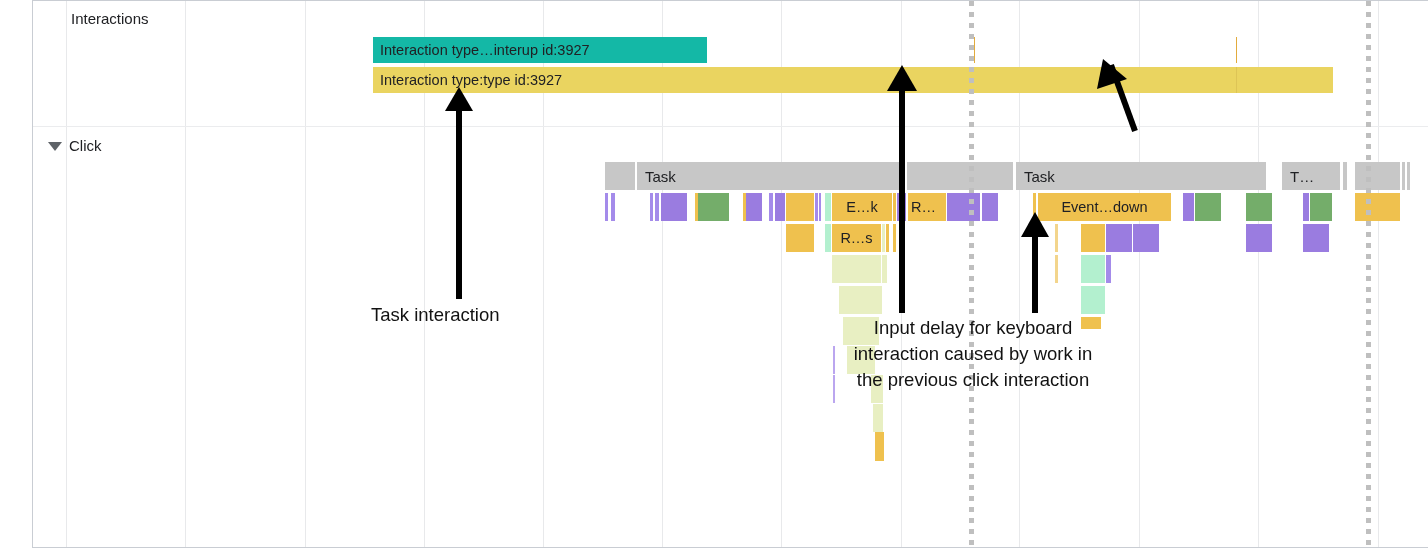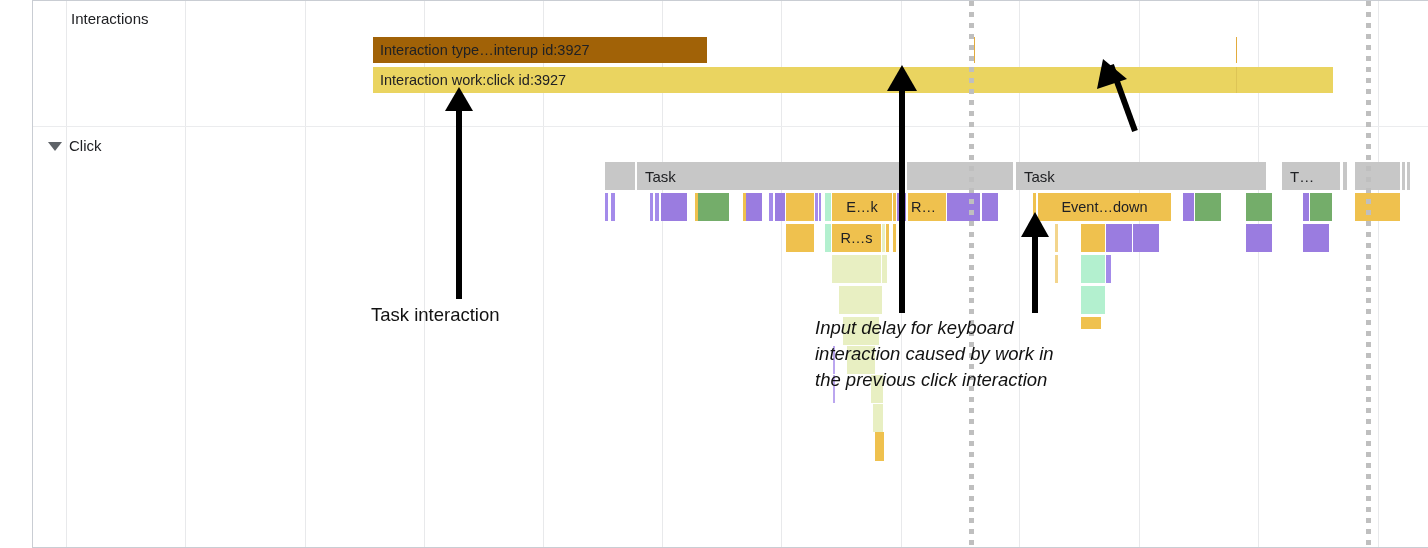--- a/index.html
+++ b/index.html
@@ -31,21 +31,21 @@
         display:flex;align-items:center;padding-left:7px;white-space:nowrap;}
   
   .blk{position:absolute;box-sizing:border-box;overflow:hidden;}
   .blk.lbl{font-size:14.5px;color:#202124;display:flex;align-items:center;
            justify-content:center;white-space:nowrap;}
   .blk.tasklbl{font-size:15px;color:#202124;display:flex;align-items:center;
                padding-left:8px;white-space:nowrap;}
   
   .anno{position:absolute;color:#121212;font-size:18.5px;line-height:26px;
         white-space:pre;}
-  .anno.ctr{text-align:left;font-style:italic;}
+  .anno.ctr{text-align:center;}
   svg.arrows{position:absolute;left:0;top:0;width:1428px;height:548px;
              pointer-events:none;}
 </style>
 </head>
 <body>
 
 <div id="root">
 
   <div id="grid-layer">
       <div class="vgrid" style="left: 33px;"></div>
@@ -62,23 +62,23 @@
       <div class="vgrid" style="left: 1345px;"></div>
     </div>
 
   <div class="hrule" style="top:125px"></div>
 
   <div class="tracklabel" style="left:38px;top:9px;">Interactions</div>
 
   <div class="caret" style="left:15px;top:141px;"></div>
   <div class="tracklabel" style="left:36px;top:136px;">Click</div>
 
-  <div class="ibar" style="left:340px;top:36px;width:334px;height:26px;background:#a16207;">Interaction type…interup id:3927</div>
+  <div class="ibar" style="left:340px;top:36px;width:334px;height:26px;background:#14b8a6;">Interaction type…interup id:3927</div>
 
-  <div class="ibar" style="left:340px;top:66px;width:960px;height:26px;background:#ead460;">Interaction work:click id:3927</div>
+  <div class="ibar" style="left:340px;top:66px;width:960px;height:26px;background:#ead460;">Interaction type:type id:3927</div>
 
 
   <div style="position:absolute;left:1203px;top:36px;width:1px;height:26px;background:#e2ab3d;"></div>
   <div style="position:absolute;left:1203px;top:66px;width:1px;height:26px;background:#ddc456;"></div>
   <div style="position:absolute;left:941px;top:36px;width:1px;height:26px;background:#e2ab3d;"></div>
 
   <div class="blk" style="left:572px;top:161px;width:30px;height:28px;background:#c7c7c7;"></div>
   <div class="blk tasklbl" style="left:604px;top:161px;width:268px;height:28px;background:#c7c7c7;">Task</div>
   <div class="blk" style="left:874px;top:161px;width:106px;height:28px;background:#c7c7c7;"></div>
   <div class="blk tasklbl" style="left:983px;top:161px;width:250px;height:28px;background:#c7c7c7;">Task</div>

